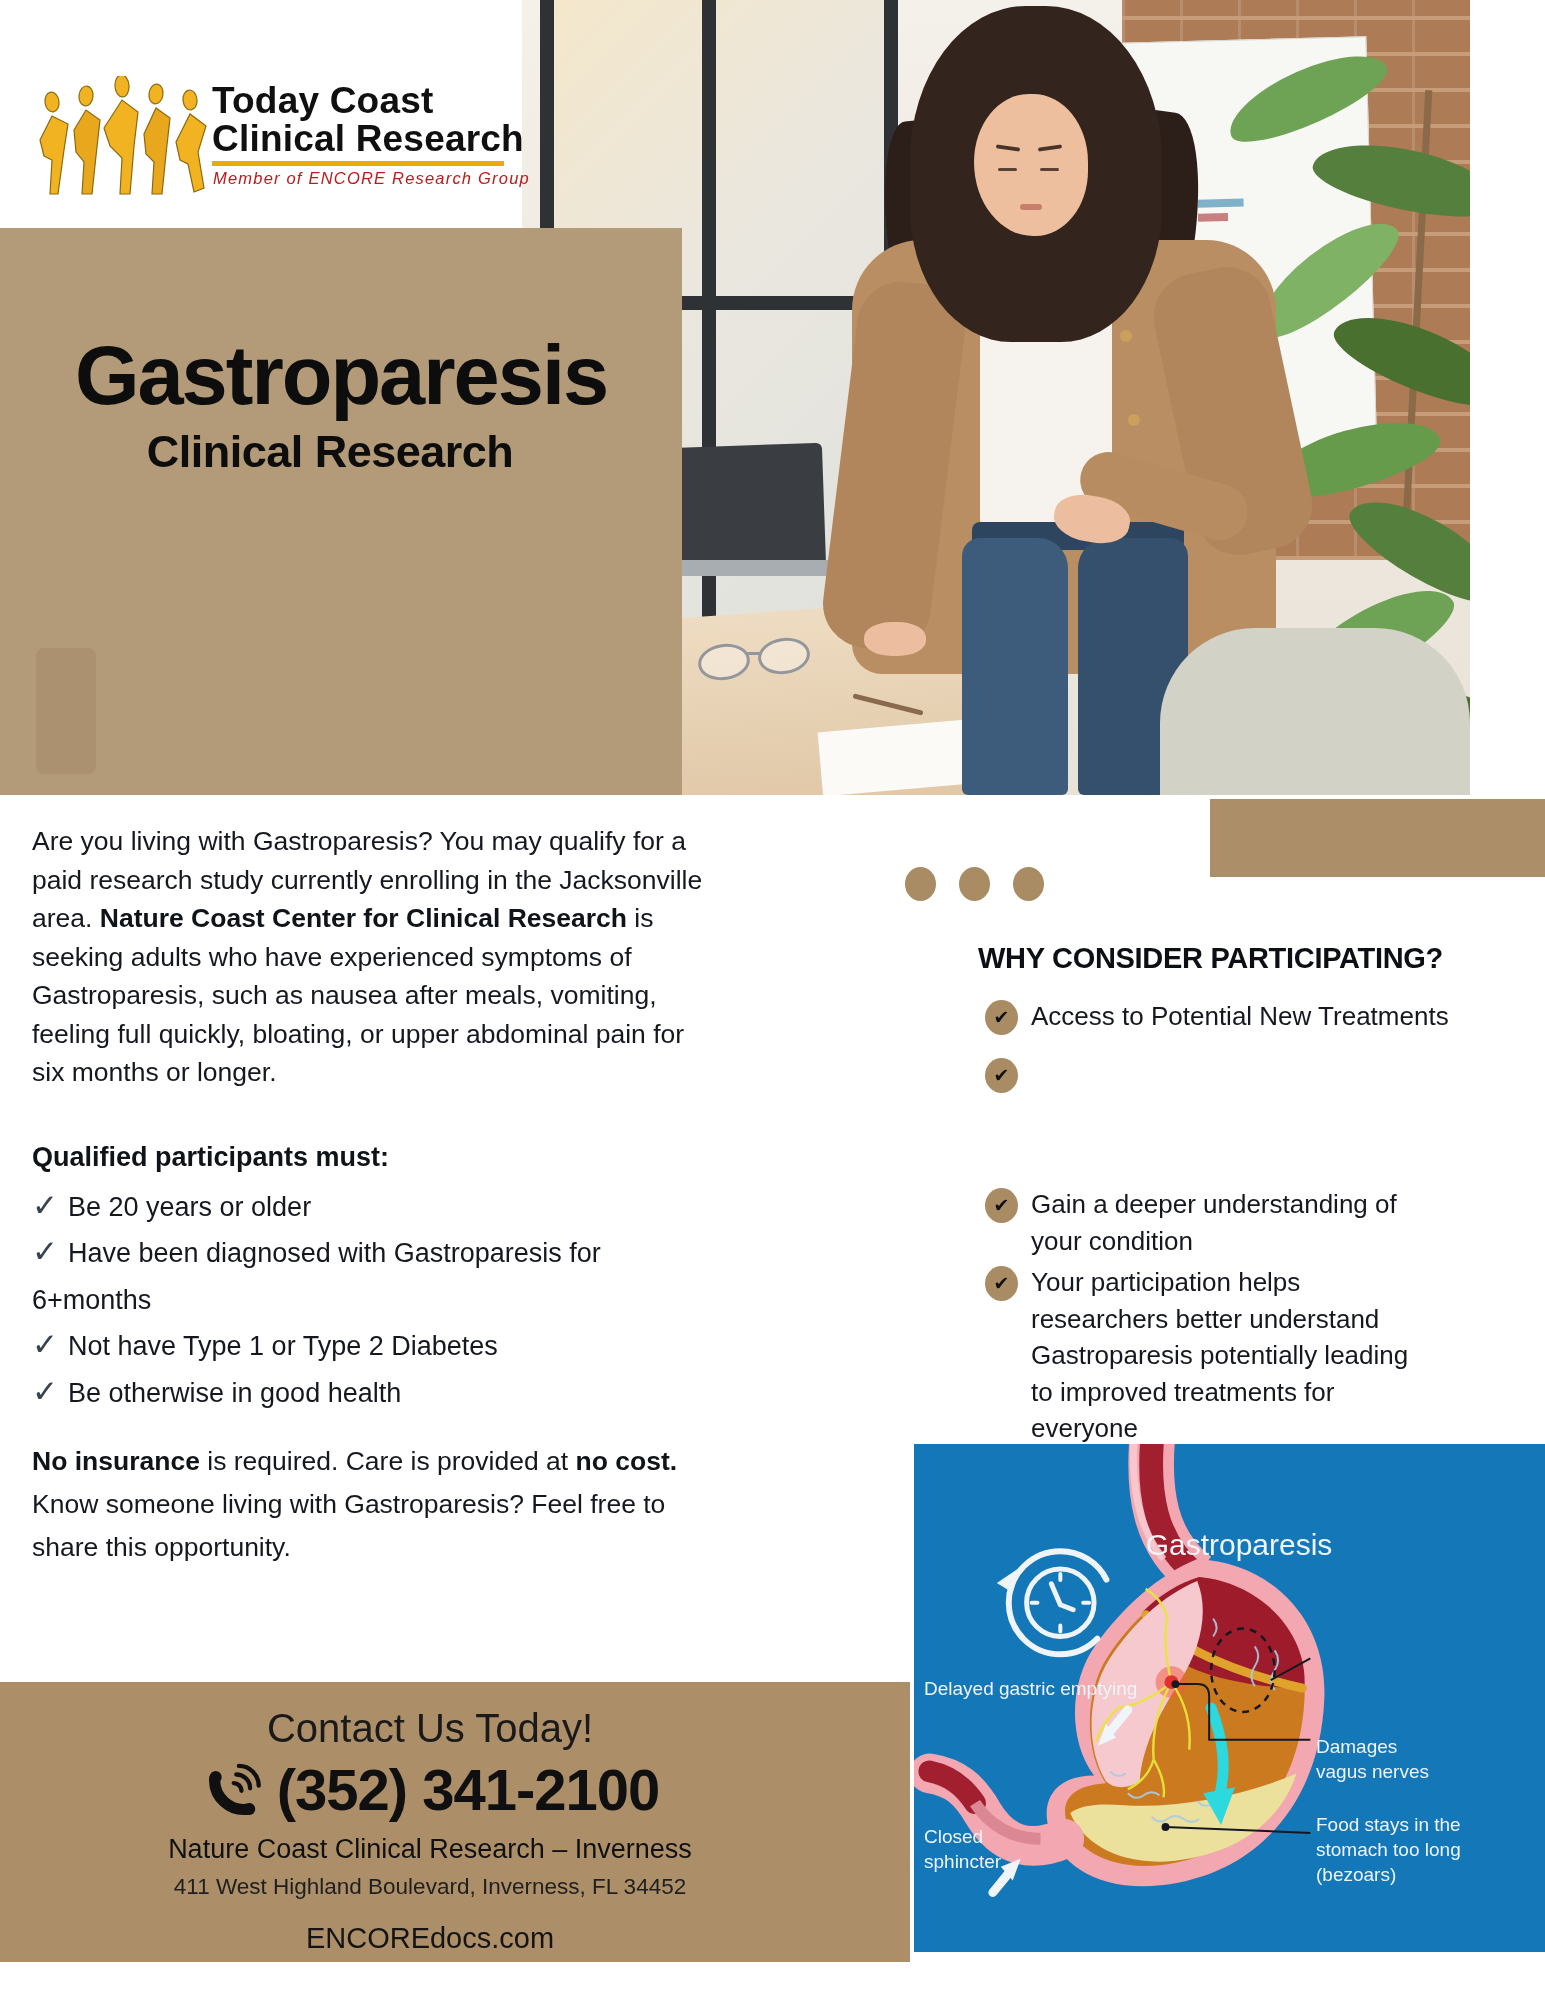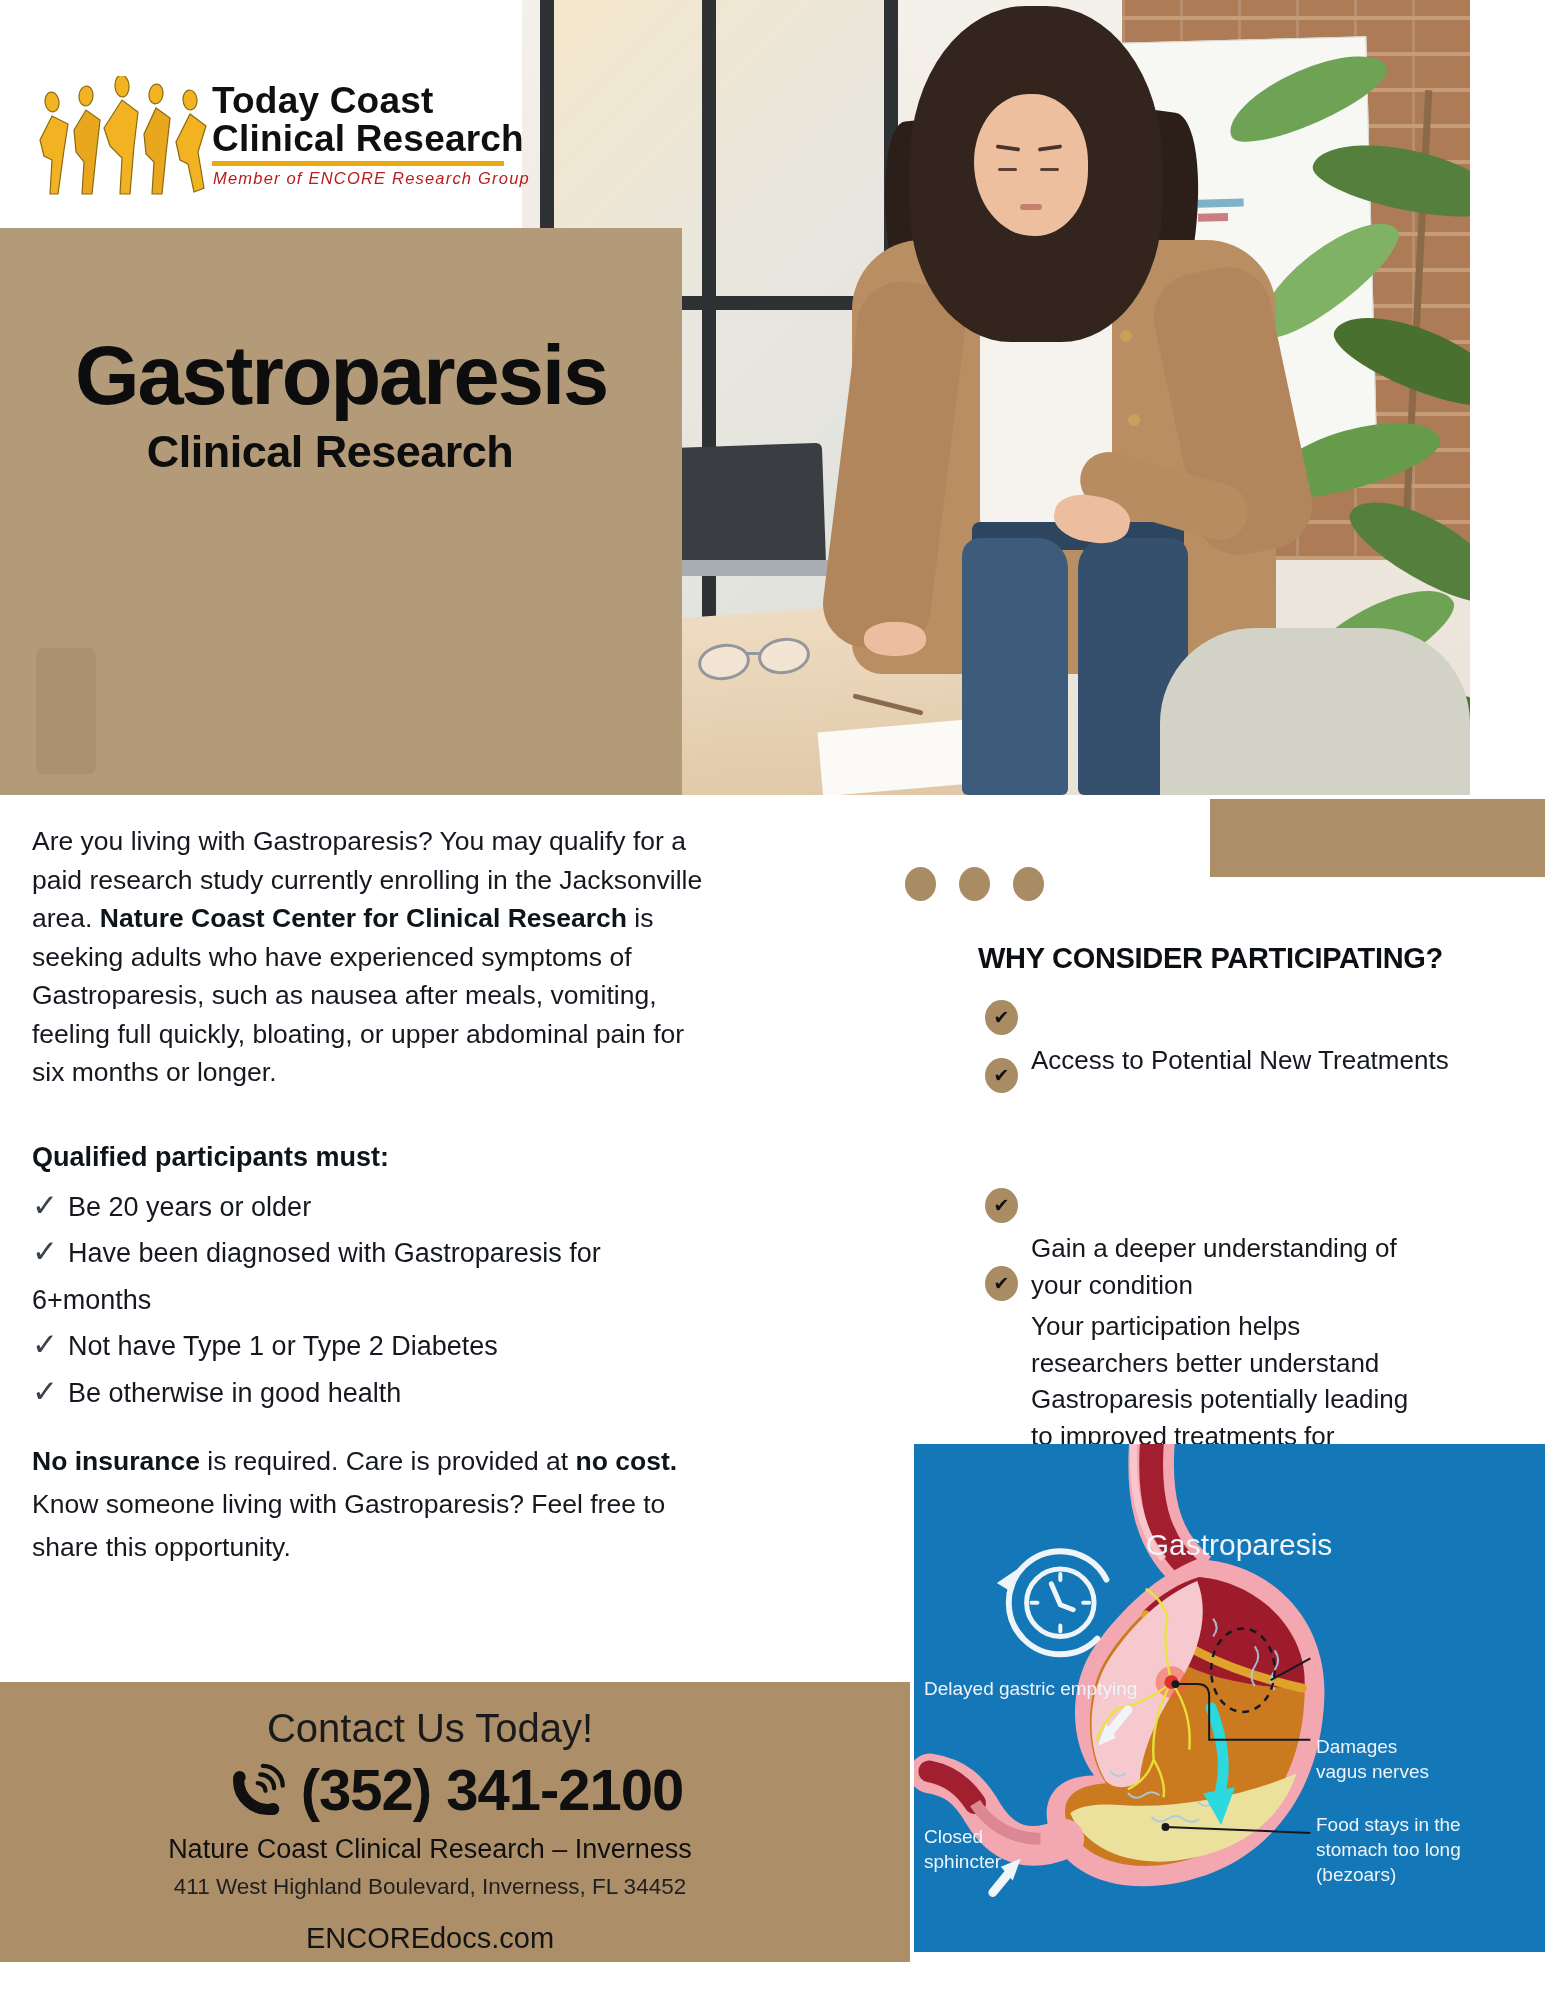--- a/index.html
+++ b/index.html
@@ -83,31 +83,31 @@
   .elig-row{height:46.5px;display:flex;align-items:center;}
   .tick{color:#39424e;font-size:31px;font-weight:700;margin-right:10px;transform:translateY(-2px);}
   .insurance{left:32px;top:1440px;width:740px;font-size:26.5px;line-height:43px;color:#15191f;}
   b,.b{font-weight:800;color:#0f1419;}
 
   
   .ben-head{left:978px;top:942px;width:520px;font-size:29px;font-weight:800;letter-spacing:-.3px;color:#0c0f13;}
   .ben-item{position:absolute;left:985px;display:flex;align-items:flex-start;width:505px;}
   .ben-ico{flex:0 0 auto;width:33px;height:35px;border-radius:50%;background:#A98C64;color:#101010;
            font-size:19px;font-weight:700;display:flex;align-items:center;justify-content:center;margin:2px 13px 0 0;}
-  .ben-txt{font-size:26px;line-height:36.5px;color:#15191f;margin-top:44px;}
+  .ben-txt{font-size:26px;line-height:36.5px;color:#15191f;}
 
   
   .diagram{left:914px;top:1444px;width:631px;height:508px;background:#1377B8;overflow:hidden;}
   .dg-title{left:160px;top:84px;width:330px;text-align:center;font-size:30px;color:#eff4f8;position:absolute;}
   .dg-label{position:absolute;color:#eef4f8;font-size:19px;line-height:25px;}
 
   
   .band{left:0;top:1682px;width:910px;height:280px;background:#AC8F68;color:#141414;}
   .c-head{left:0;top:24px;width:860px;text-align:center;font-size:40px;position:absolute;color:#1a1a1a;}
-  .c-phone-row{left:0;top:74px;width:860px;display:flex;align-items:center;justify-content:center;position:absolute;margin-left:24px;}
+  .c-phone-row{left:0;top:74px;width:860px;display:flex;align-items:center;justify-content:center;position:absolute;}
   .c-phone{font-size:58px;font-weight:800;letter-spacing:-1px;margin-left:14px;color:#101010;}
   .c-site{left:0;top:152px;width:860px;text-align:center;font-size:27px;font-weight:400;position:absolute;color:#101010;}
   .c-addr{left:0;top:192px;width:860px;text-align:center;font-size:22.5px;position:absolute;color:#1f1f1f;}
   .c-web{left:0;top:240px;width:860px;text-align:center;font-size:29px;position:absolute;color:#141414;}
 </style>
 </head>
 <body>
 
 <div class="page">
 

